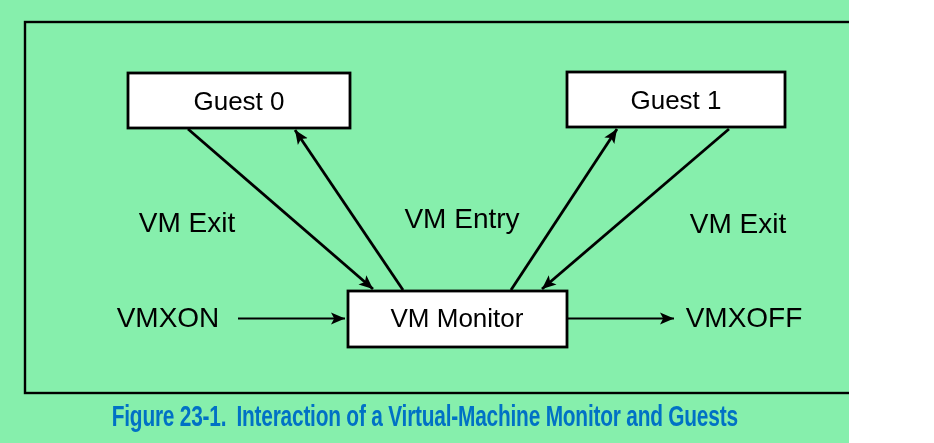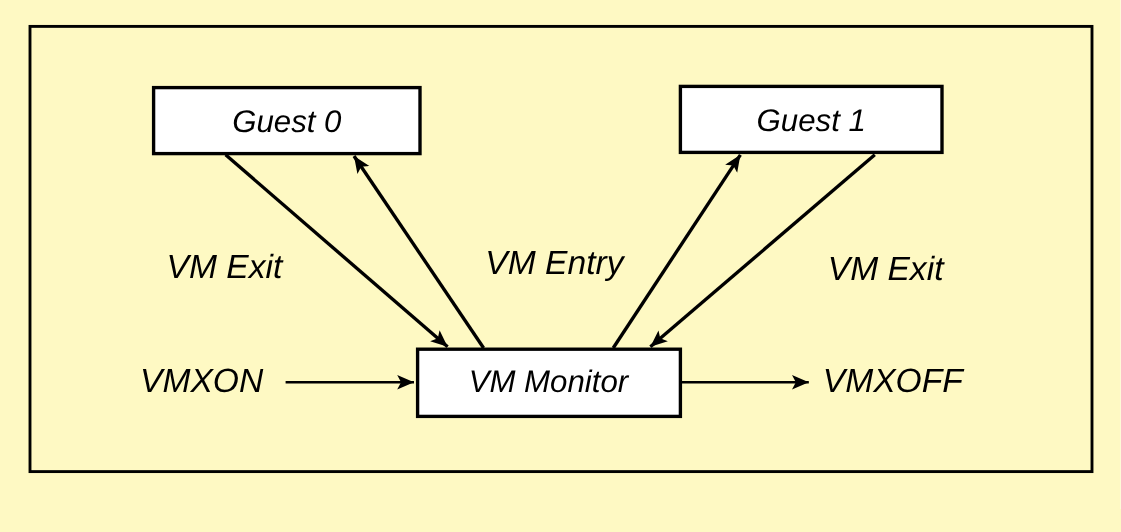--- a/index.html
+++ b/index.html
@@ -2,26 +2,25 @@
 <html><head>
 <meta charset="utf-8">
 <style>
   html, body {
     margin: 0;
     padding: 0;
     background: #ffffff;
   }
   .page {
     position: relative;
-    width: 934px;
+    width: 849px;
     height: 443px;
-    background: #fef9c3;
+    background: #86efac;
     overflow: hidden;
     font-family: "Liberation Sans", sans-serif;
-    font-style: italic;
   }
   .diagram-svg {
     position: absolute;
     left: 0;
     top: 0;
   }
   .diagram-svg text {
     font-family: "Liberation Sans", sans-serif;
     fill: #000000;
   }
@@ -79,14 +78,20 @@
     <text class="node-label" x="676" y="109" text-anchor="middle">Guest 1</text>
     <text class="node-label" x="457" y="327" text-anchor="middle">VM Monitor</text>
 
     <text class="edge-label" x="187" y="232" text-anchor="middle">VM Exit</text>
     <text class="edge-label" x="462" y="228" text-anchor="middle">VM Entry</text>
     <text class="edge-label" x="738" y="233" text-anchor="middle">VM Exit</text>
     <text class="edge-label" x="168" y="327" text-anchor="middle">VMXON</text>
     <text class="edge-label" x="744" y="327" text-anchor="middle">VMXOFF</text>
   </svg>
 
+  <div class="caption-row">
+    <div class="caption-inner">
+      <span>Figure 23-1.</span>
+      <span>Interaction of a Virtual-Machine Monitor and Guests</span>
+    </div>
+  </div>
 
 </div>
 
 </body></html>

